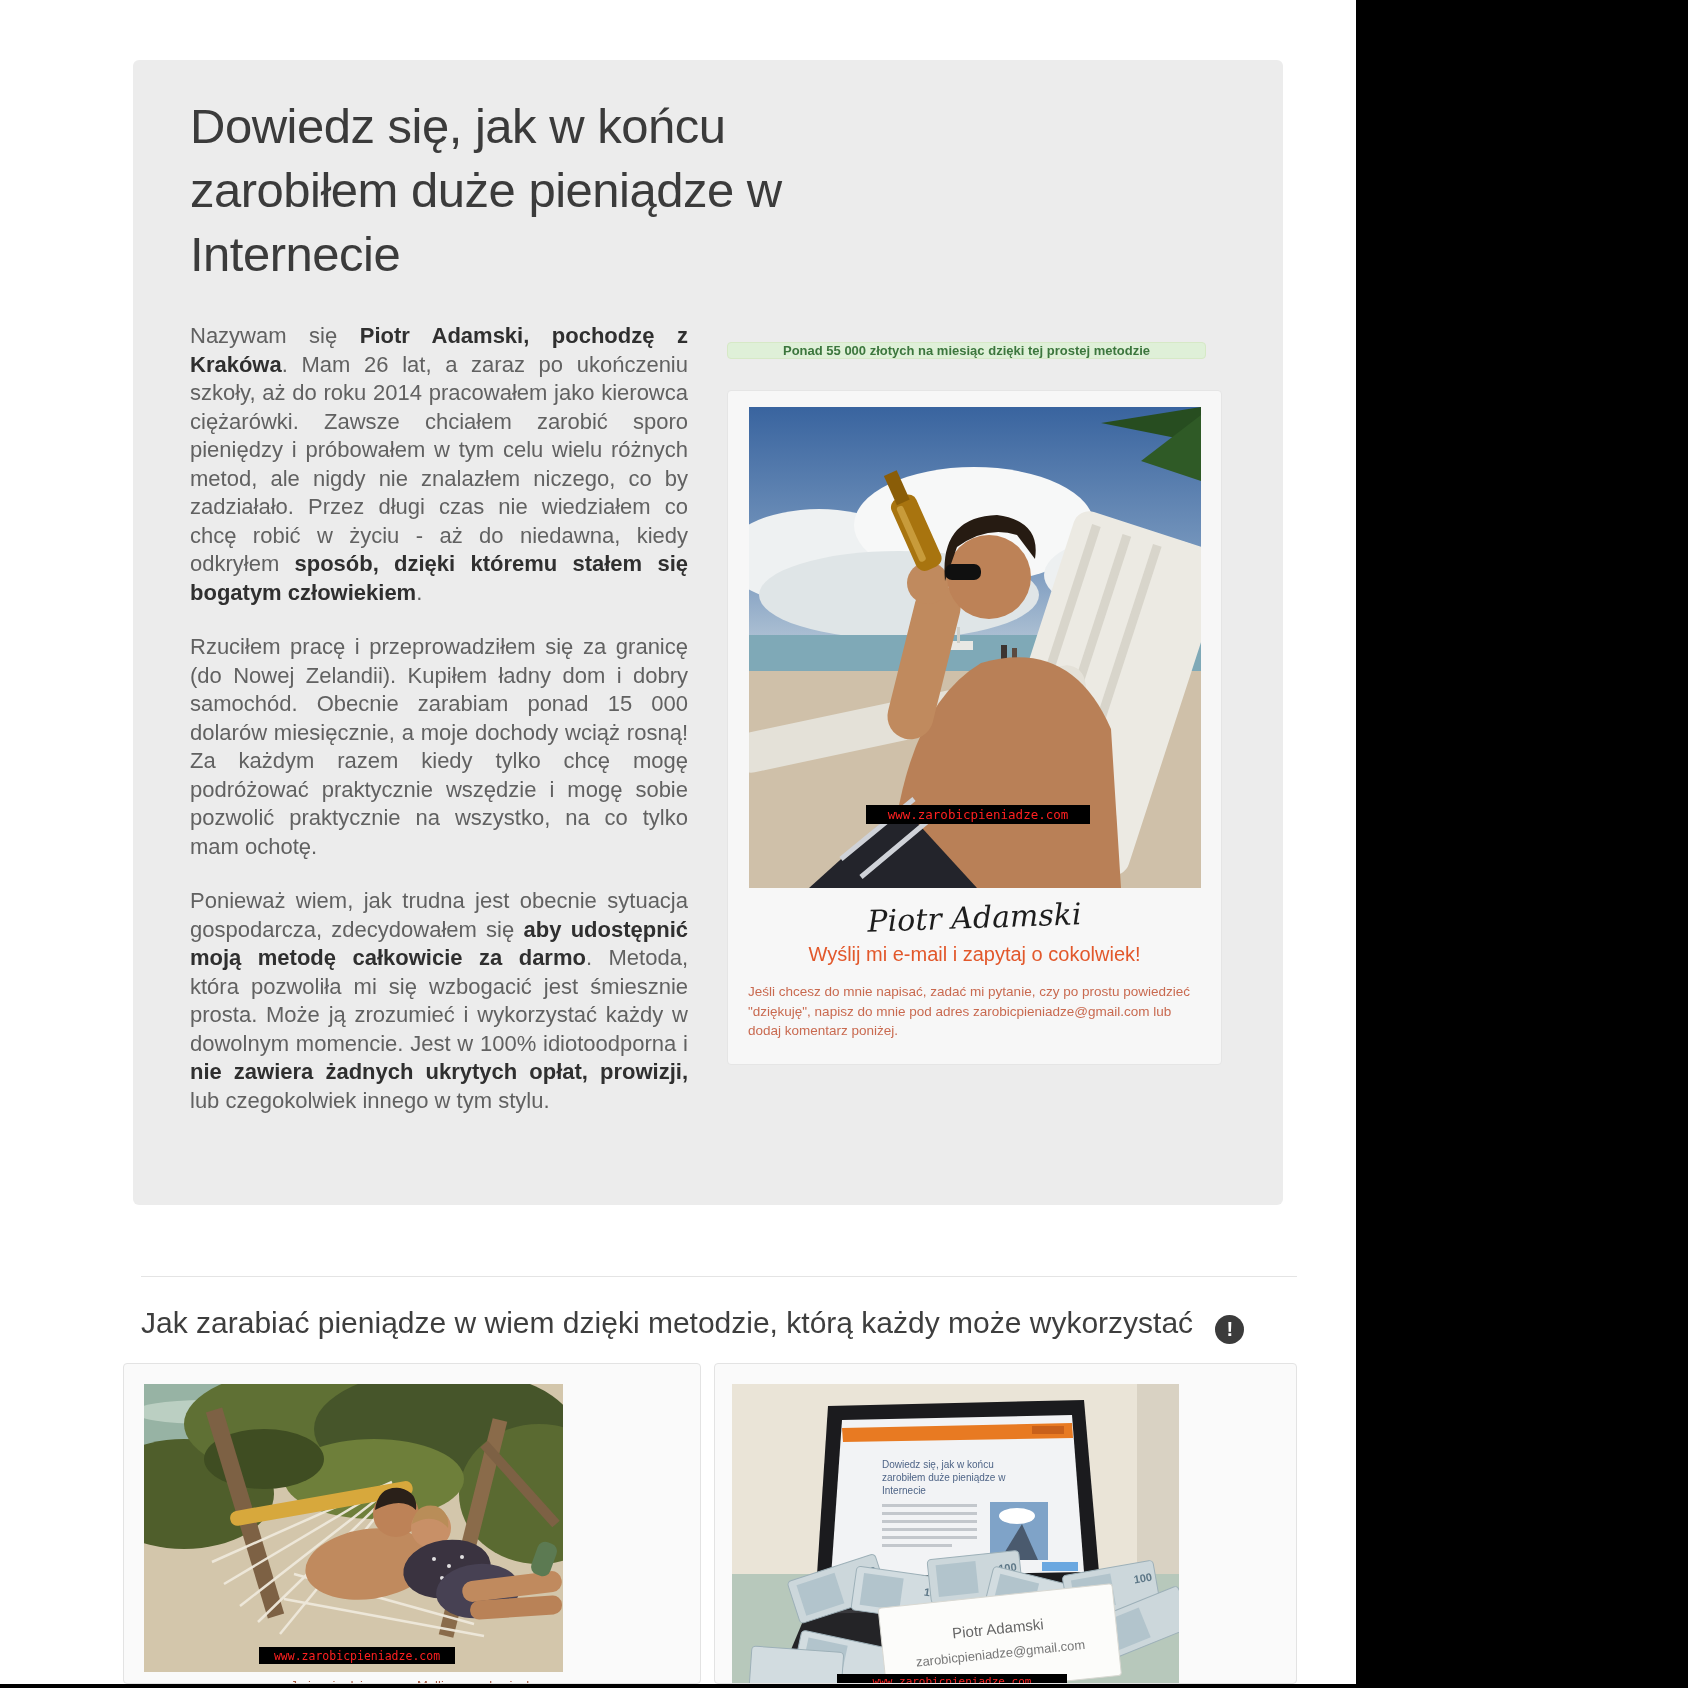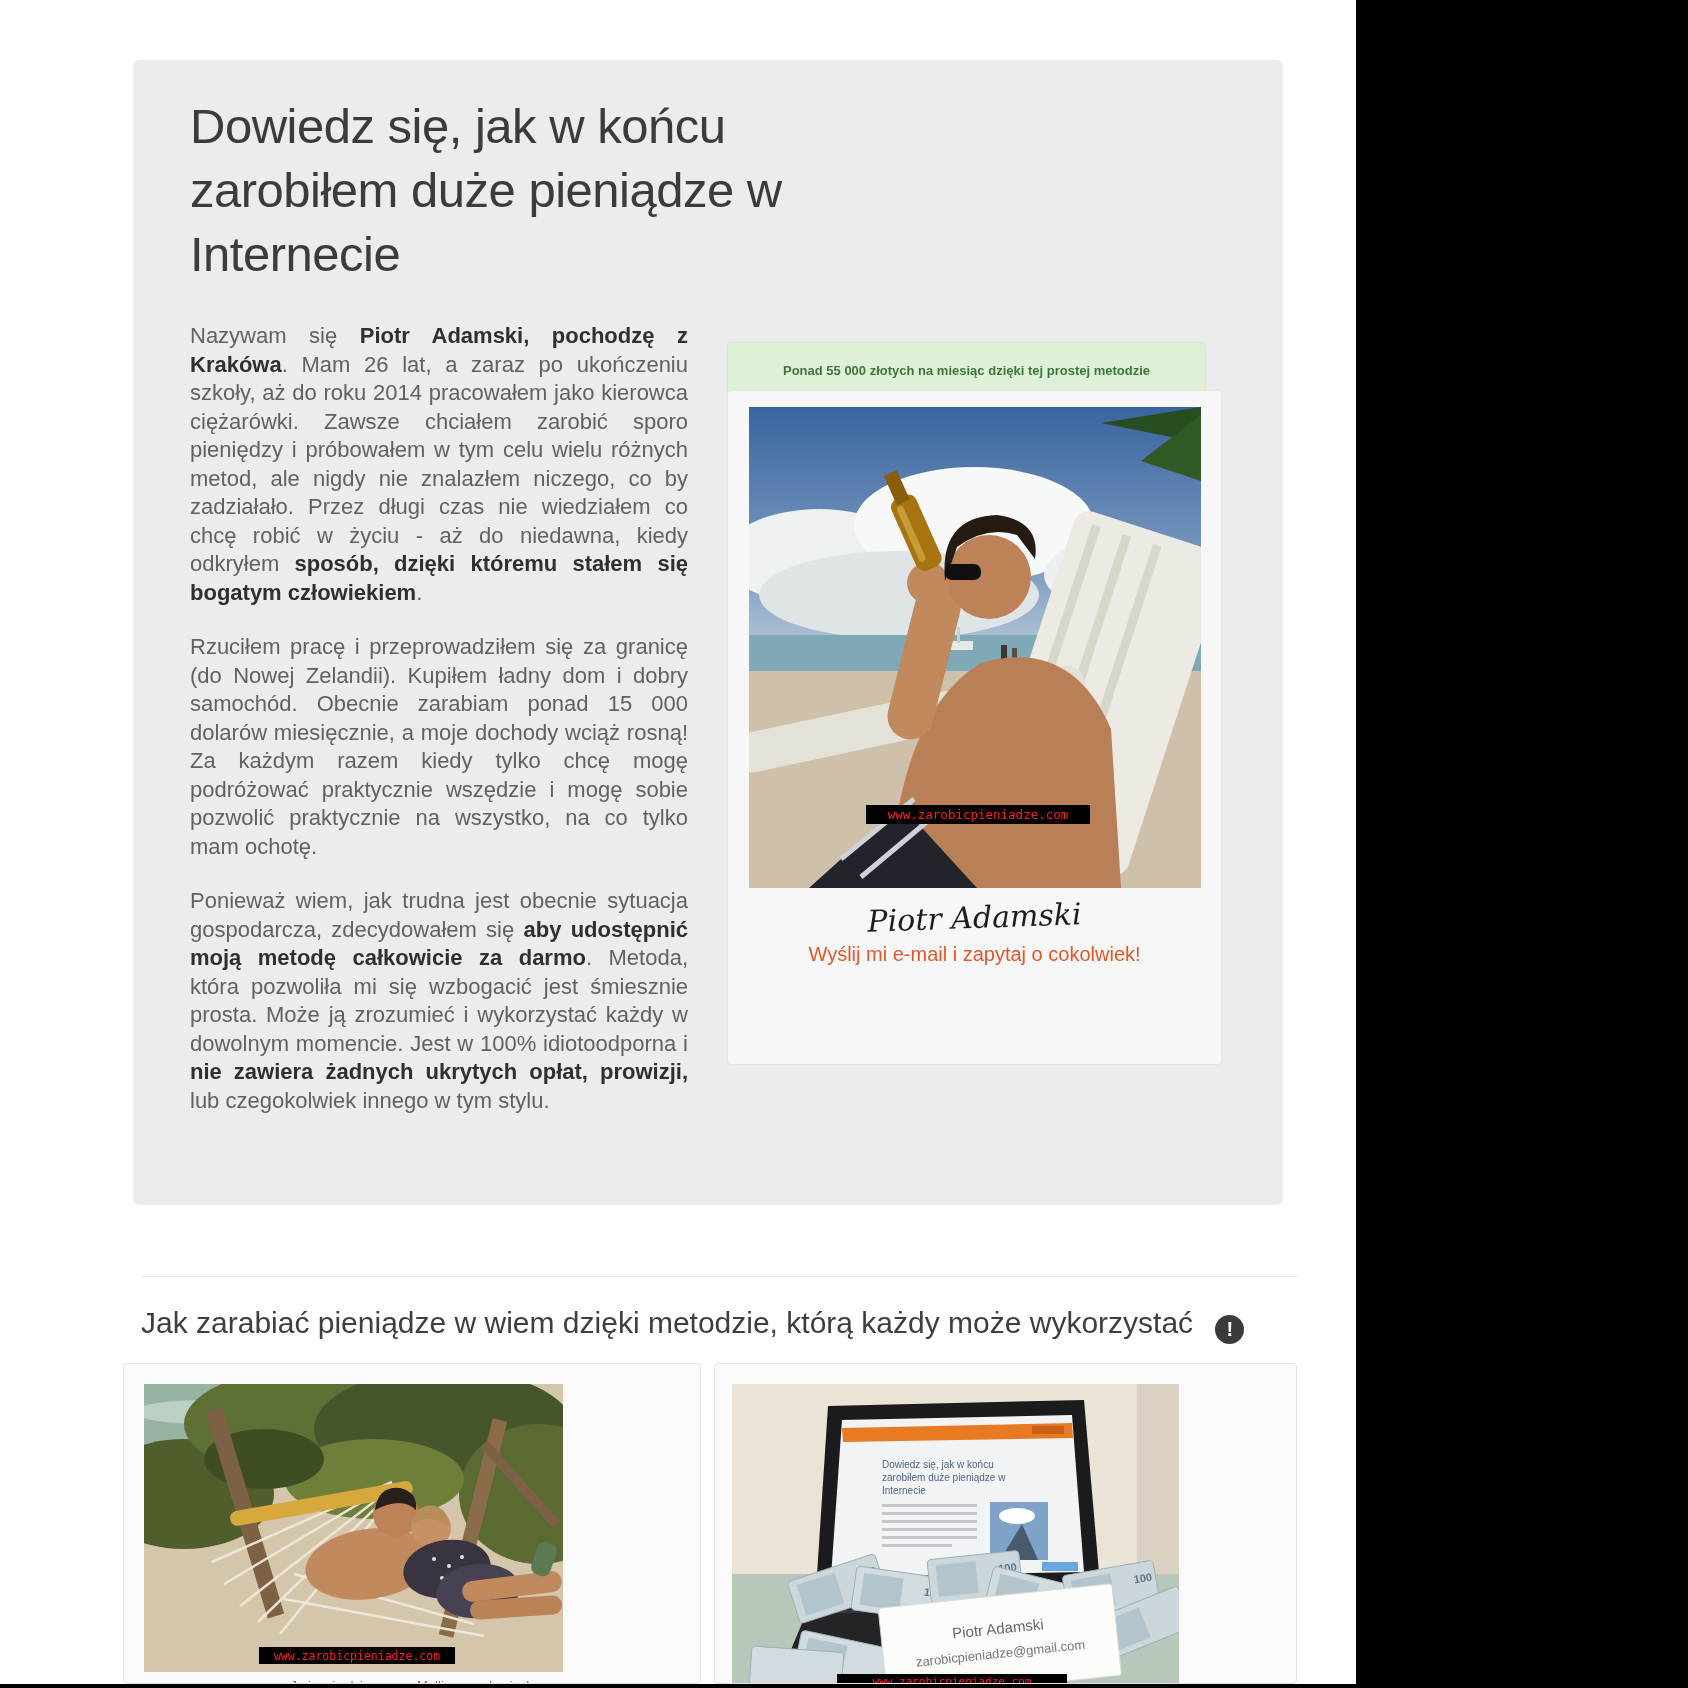--- a/index.html
+++ b/index.html
@@ -9,21 +9,21 @@
   .hero{position:absolute;left:133px;top:60px;width:1150px;height:1145px;background:#ececec;border-radius:6px;}
   .title{position:absolute;left:190px;top:94px;margin:0;font-size:49px;line-height:64px;
          font-weight:400;color:#3b3b3b;letter-spacing:-0.5px;}
   .title div{white-space:nowrap;}
   .col-left{position:absolute;left:190px;top:322px;width:498px;color:#616161;
             font-size:22px;line-height:28.5px;text-align:justify;}
   .col-left p{margin:0 0 26px 0;}
   .col-left b{color:#2f2f2f;}
   .alert{position:absolute;left:727px;top:342px;width:479px;box-sizing:border-box;
          background:#dff0d8;border:1px solid #d6e9c6;border-radius:4px;color:#3c763d;
-         font-size:13px;font-weight:bold;text-align:center;padding:20px 10px;}
+         font-size:13px;font-weight:bold;text-align:center;padding:0 10px;}
   .panel{position:absolute;left:727px;top:390px;width:495px;height:675px;box-sizing:border-box;
          background:#f7f7f7;border:1px solid #e5e5e5;border-radius:4px;padding:16px 20px;overflow:hidden;}
   .photo{display:block;}
   .photo1{margin:0 auto;}
   .signature{margin-top:12px;text-align:center;font-family:"DejaVu Serif",serif;font-style:italic;
              font-size:30px;color:#1d1d1d;transform:rotate(-2deg);}
   .cta{margin-top:8px;text-align:center;font-size:20px;font-weight:normal;color:#e2582b;}
   .note{margin-top:16px;font-size:13.5px;line-height:19.5px;color:#c96a50;}
   .divider{position:absolute;left:141px;top:1276px;width:1156px;height:1px;background:#e4e4e4;border:0;margin:0;}
   .h2row{position:absolute;left:141px;top:1306px;width:1220px;margin:0;font-size:30px;
@@ -99,20 +99,21 @@
         <rect x="165" y="94" width="7" height="60" rx="3" fill="#d0a545" opacity="0.8"></rect>
       </g>
       <circle cx="240" cy="170" r="42" fill="#bd8257"></circle>
       <path d="M196 174 Q190 110 248 108 Q292 114 286 152 L268 128 Q238 118 208 140 Z" fill="#261b12"></path>
       <rect x="196" y="157" width="36" height="16" rx="7" fill="#101010"></rect>
       <rect x="117" y="398" width="224" height="19" fill="#000"></rect>
       <text class="wm" x="229" y="412" font-size="12.5" text-anchor="middle">www.zarobicpieniadze.com</text>
     </svg>
     <div class="signature">Piotr Adamski</div>
     <div class="cta">Wyślij mi e-mail i zapytaj o cokolwiek!</div>
+    <p class="note">Jeśli chcesz do mnie napisać, zadać mi pytanie, czy po prostu powiedzieć "dziękuję", napisz do mnie pod adres zarobicpieniadze@gmail.com lub dodaj komentarz poniżej.</p>
   </div>
 
   <hr class="divider">
 
   <h2 class="h2row">
     <span>Jak zarabiać pieniądze w wiem dzięki metodzie, którą każdy może wykorzystać</span>
     <span class="excl">!</span>
   </h2>
 
   <div class="card card-left">

